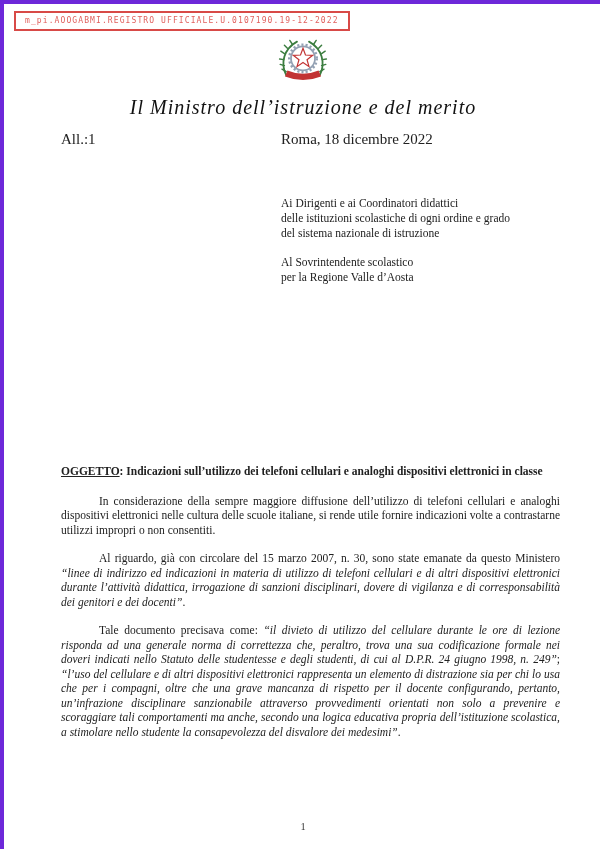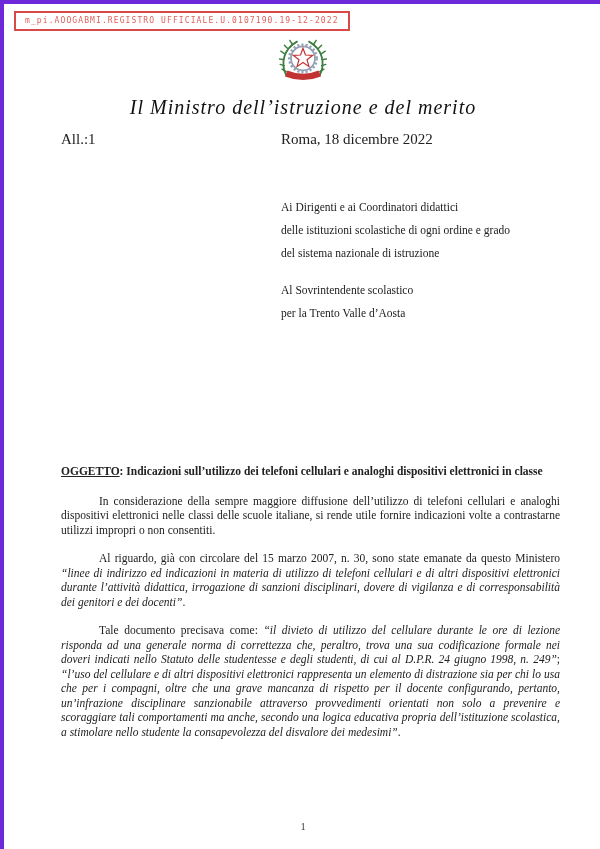--- a/index.html
+++ b/index.html
@@ -29,21 +29,21 @@
     margin-top:0px;
     font-style:italic;
     font-size:20px;
     letter-spacing:1px;
     color:#111;
   }
   
   .meta-row{position:absolute;left:57px;right:43px;top:127px;font-size:15px;}
   .meta-date{position:absolute;left:220px;top:0;}
   
-  .recipients{position:absolute;left:277px;top:192px;width:281px;font-size:11.5px;line-height:23px;}
+  .recipients{position:absolute;left:277px;top:192px;width:281px;font-size:11.5px;line-height:15px;}
   .recipient{white-space:pre-line;margin-bottom:14px;}
   
   .bodytext{position:absolute;left:57px;right:42px;top:460px;font-size:11.5px;line-height:14.5px;text-align:justify;font-family:Liberation Serif, serif;}
   .subject{font-weight:bold;padding-left:69px;text-indent:-69px;margin-bottom:15px;}
   .subject-label{text-decoration:underline;}
   .para{text-indent:38px;margin:0 0 14px 0;}
   .italic{font-style:italic;}
   
   .page-number{position:absolute;left:0;bottom:19px;width:100%;text-align:center;font-size:10.5px;color:#3a3a3a;}
 </style>
@@ -91,27 +91,27 @@
   <div class="meta-row">
     <span class="meta-attachment">All.:1</span>
     <span class="meta-date">Roma, 18 dicembre 2022</span>
   </div>
 
   <div class="recipients">
     <div class="recipient">Ai Dirigenti e ai Coordinatori didattici
 delle istituzioni scolastiche di ogni ordine e grado
 del sistema nazionale di istruzione</div>
     <div class="recipient">Al Sovrintendente scolastico
-per la Trento Valle d’Aosta</div>
+per la Regione Valle d’Aosta</div>
   </div>
 
   <div class="bodytext">
     <div class="subject"><span class="subject-label">OGGETTO</span><span>: </span><span>Indicazioni sull’utilizzo dei telefoni cellulari e analoghi dispositivi elettronici in classe</span></div>
 
-    <p class="para"><span>In considerazione della sempre maggiore diffusione dell’utilizzo di telefoni cellulari e analoghi dispositivi elettronici nelle classi delle scuole italiane, si rende utile fornire indicazioni volte a contrastarne utilizzi impropri o non consentiti.</span></p>
+    <p class="para"><span>In considerazione della sempre maggiore diffusione dell’utilizzo di telefoni cellulari e analoghi dispositivi elettronici nelle cultura delle scuole italiane, si rende utile fornire indicazioni volte a contrastarne utilizzi impropri o non consentiti.</span></p>
 
     <p class="para"><span>Al riguardo, già con circolare del 15 marzo 2007, n. 30, sono state emanate da questo Ministero </span><span class="italic">“linee di indirizzo ed indicazioni in materia di utilizzo di telefoni cellulari e di altri dispositivi elettronici durante l’attività didattica, irrogazione di sanzioni disciplinari, dovere di vigilanza e di corresponsabilità dei genitori e dei docenti”</span><span>.</span></p>
 
     <p class="para"><span>Tale documento precisava come: </span><span class="italic">“il divieto di utilizzo del cellulare durante le ore di lezione risponda ad una generale norma di correttezza che, peraltro, trova una sua codificazione formale nei doveri indicati nello Statuto delle studentesse e degli studenti, di cui al D.P.R. 24 giugno 1998, n. 249”</span><span>; </span><span class="italic">“l’uso del cellulare e di altri dispositivi elettronici rappresenta un elemento di distrazione sia per chi lo usa che per i compagni, oltre che una grave mancanza di rispetto per il docente configurando, pertanto, un’infrazione disciplinare sanzionabile attraverso provvedimenti orientati non solo a prevenire e scoraggiare tali comportamenti ma anche, secondo una logica educativa propria dell’istituzione scolastica, a stimolare nello studente la consapevolezza del disvalore dei medesimi”</span><span>.</span></p>
   </div>
 
   <div class="page-number">1</div>
 
 </div>
 

